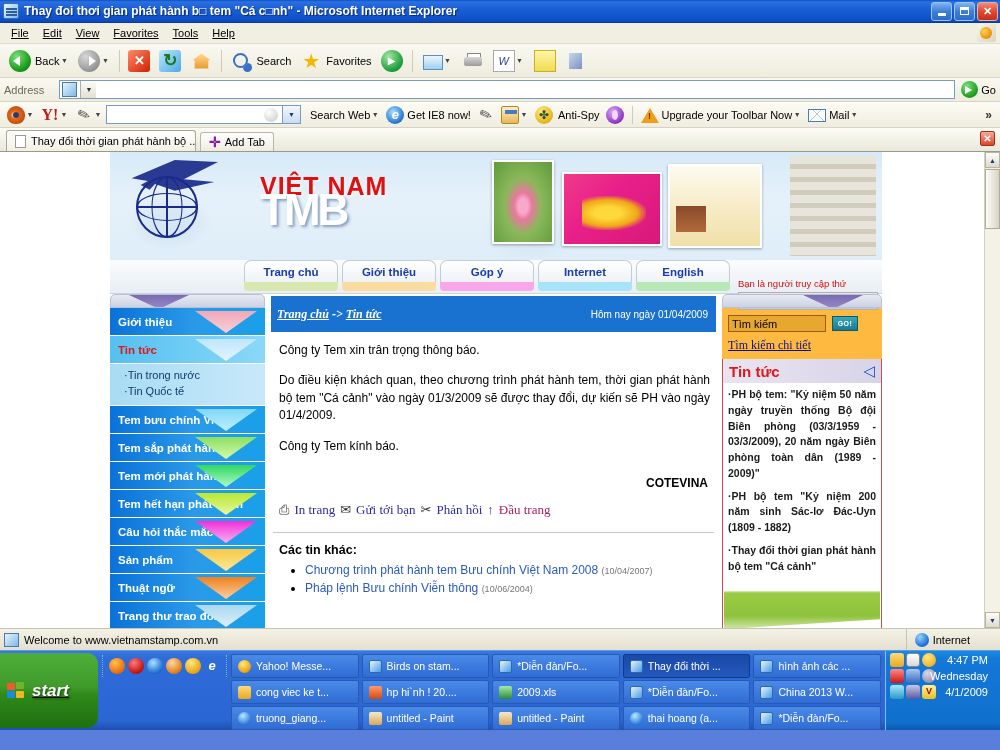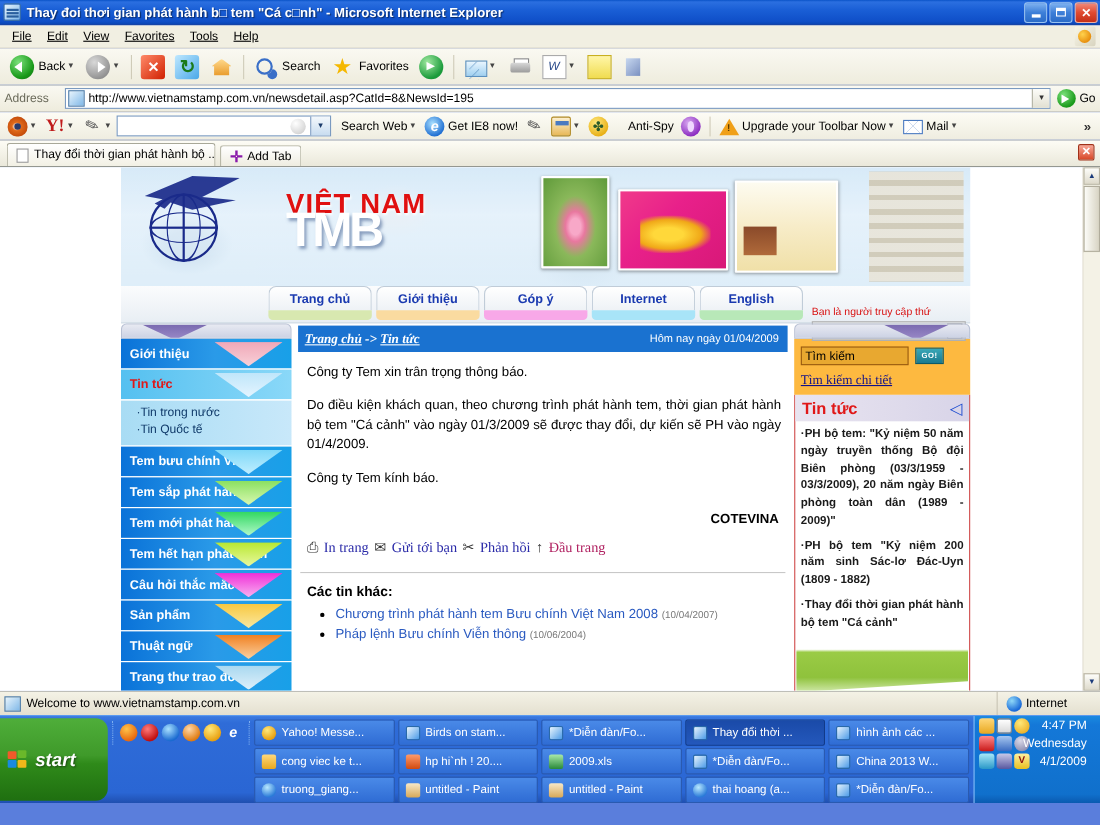--- a/index.html
+++ b/index.html
@@ -311,21 +311,21 @@
     position:relative; overflow:hidden;
   }
   .mi2 .arrow { position:absolute; right:8px; top:3px; width:62px; height:22px;
      clip-path: polygon(0 0,100% 0,50% 100%); }
   .mi2.active { color:#e01818; background:linear-gradient(to right,#55c0f0,#8ad8f8); }
   .sub2 { background: linear-gradient(to right,#a8dcf4,#c8e8fa); padding:3px 0 6px 14px; border-bottom:1px solid #fff; }
   .sub2 div { color:#103a6a; font-size:11px; padding:2px 0; }
   .sub2 div::before { content:"\00b7 "; }
 
   .ccol { flex:1 1 auto; padding:0 6px; }
-  .crumbbar { display:flex; height:24px; align-items:center; background:#1a72d0; margin-top:2px; }
+  .crumbbar { display:flex; height:36px; align-items:center; background:#1a72d0; margin-top:2px; }
   .crumbbar .left { flex:1; padding-left:6px; color:#fff; font-size:12px;
      font-family:"Liberation Serif",serif; font-style:italic; font-weight:bold; }
   .crumbbar .left a { color:#fff; text-decoration:underline; }
   .crumbbar .right { padding-right:8px; color:#fff; font-size:10px; }
   .crumbbar .gap { width:6px; background:#fff; }
   .article { padding:10px 6px 4px 8px; font-size:12px; color:#000; line-height:1.45; text-align:justify; }
   .article p { margin:0 0 13px 0; }
   .signature { text-align:right; font-weight:bold; font-size:12px; padding-right:8px; margin-top:4px; }
   .actions { display:flex; align-items:center; gap:5px; padding:12px 0 0 8px;
      font-family:"Liberation Serif",serif; font-size:13px; }
@@ -387,21 +387,21 @@
   #taskbar {
     height: 80px;
     background: linear-gradient(to bottom,#3a7ae0 0%,#2f6cd8 8%,#2a66d4 88%,#1f4fb0 100%);
     border-top:1px solid #5a9af0;
     display:flex; align-items:stretch;
   }
   .startbtn {
     width: 98px; flex:0 0 98px; margin:2px 0 2px 0;
     background: linear-gradient(to bottom,#4fae3a 0%,#3f9a2a 45%,#2f8a1a 55%,#1f6f10 100%);
     border-radius: 0 11px 11px 0;
-    display:flex; align-items:center; padding-left:7px;
+    display:flex; align-items:center; padding-left:7px;text-decoration:underline;
   }
   .startbtn .flag { width:19px;height:18px;flex:0 0 19px; margin-right:6px; position:relative; }
   .startbtn .flag span { position:absolute; width:8px;height:7px; border-radius:1px; }
   .startbtn .flag span:nth-child(1){left:0;top:1px;background:#f05a2a;}
   .startbtn .flag span:nth-child(2){left:9px;top:0;background:#6ab82a;}
   .startbtn .flag span:nth-child(3){left:0;top:9px;background:#1a8ae0;}
   .startbtn .flag span:nth-child(4){left:9px;top:9px;background:#f0b81a;}
   .startbtn .slbl { color:#fff; font-size:17px; font-style:italic; font-weight:bold;
      text-shadow:1px 1px 2px rgba(0,0,0,.5); font-family:"Liberation Sans",sans-serif; }
   .quicklaunch { display:flex; align-items:center; gap:3px; padding:0 6px;
@@ -514,21 +514,20 @@
     </div>
   <div class="tbbtn">
       <span class="ci edit"></span>
     </div>
 </div>
 
 <div id="addressbar">
   <span class="albl">Address</span>
   <div class="abox">
     <span class="fav"></span>
-    <span class="url">http://www.vietnamstamp.com.vn/newsdetail.asp?CatId=8&amp;NewsId=195</span>
     <span class="ddn">▼</span>
   </div>
   <div class="gobtn">
     <span class="gicon"></span>
     <span>Go</span>
   </div>
 </div>
 
 <div id="ytoolbar">
   <div class="yitem">
@@ -557,21 +556,21 @@
   </div>
   <div class="yitem">
     <span class="yglyph yg-pen">✎</span>
   </div>
   <div class="yitem">
     <span class="yglyph yg-pop"></span>
     <span class="tbarrow">▼</span>
   </div>
   <div class="yitem">
     <span class="yglyph yg-anti"></span>
-    <span style="margin-left:18px">Anti-Spy</span>
+    <span style="margin-left:5px">Anti-Spy</span>
   </div>
   <div class="yitem">
     <span class="yglyph yg-purple"></span>
   </div>
   <div class="ysep"></div>
   <div class="yitem">
     <span class="yglyph yg-warn"></span>
     <span style="margin-left:3px">Upgrade your Toolbar Now</span>
     <span class="tbarrow">▼</span>
   </div>

